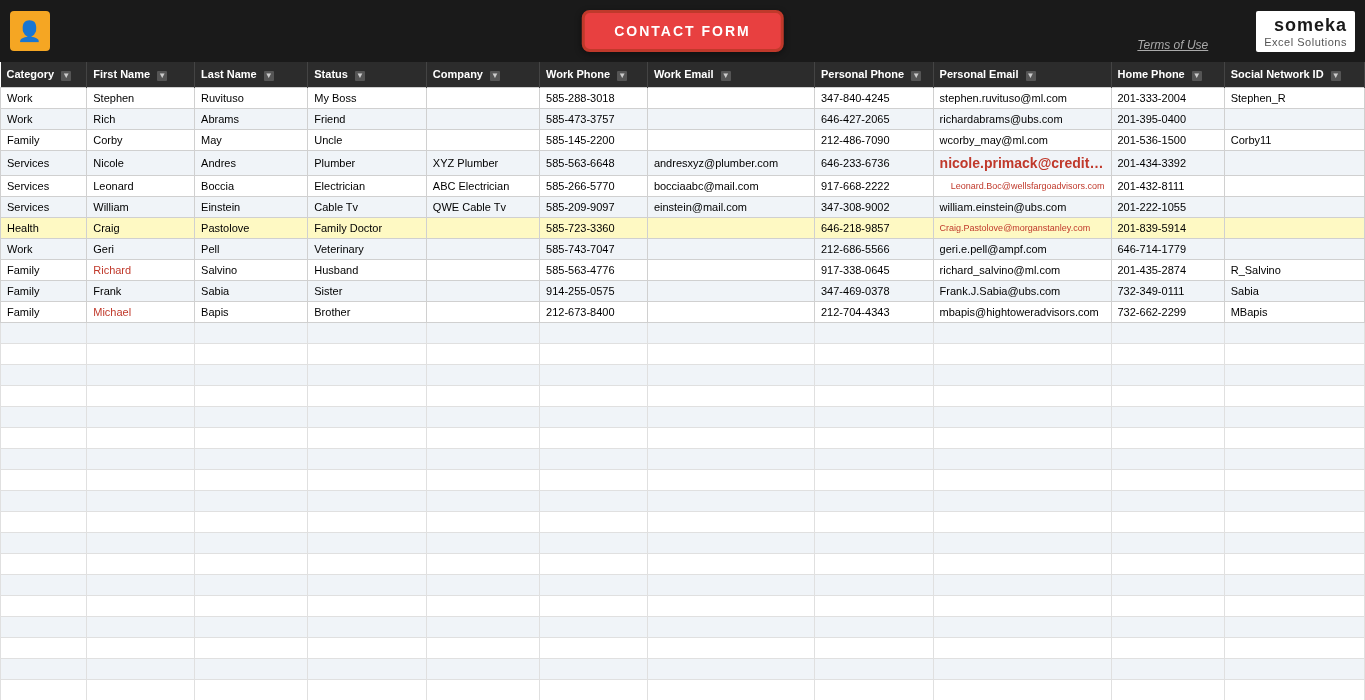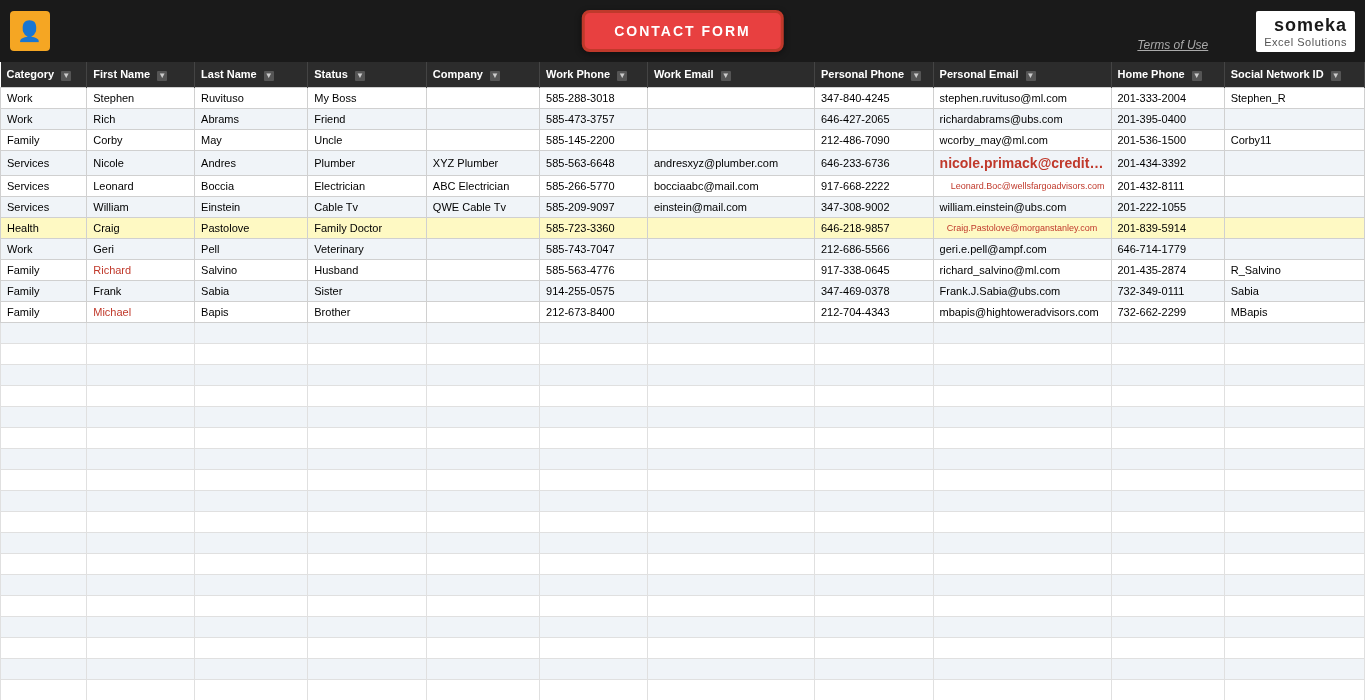--- a/index.html
+++ b/index.html
@@ -291,21 +291,21 @@
         </tr>
         <tr style="background: #fef9c3; padding-left: 40px;">
           <td>Health</td>
           <td>Craig</td>
           <td>Pastolove</td>
           <td>Family Doctor</td>
           <td></td>
           <td>585-723-3360</td>
           <td></td>
           <td>646-218-9857</td>
-          <td style="font-size: 9px; color: rgb(192, 57, 43); text-align: center;">Craig.Pastolove@morganstanley.com</td>
+          <td style="font-size: 9px; color: rgb(192, 57, 43);">Craig.Pastolove@morganstanley.com</td>
           <td>201-839-5914</td>
           <td></td>
         </tr>
         <tr style="background: rgb(240, 244, 248);">
           <td>Work</td>
           <td>Geri</td>
           <td>Pell</td>
           <td>Veterinary</td>
           <td></td>
           <td>585-743-7047</td>

